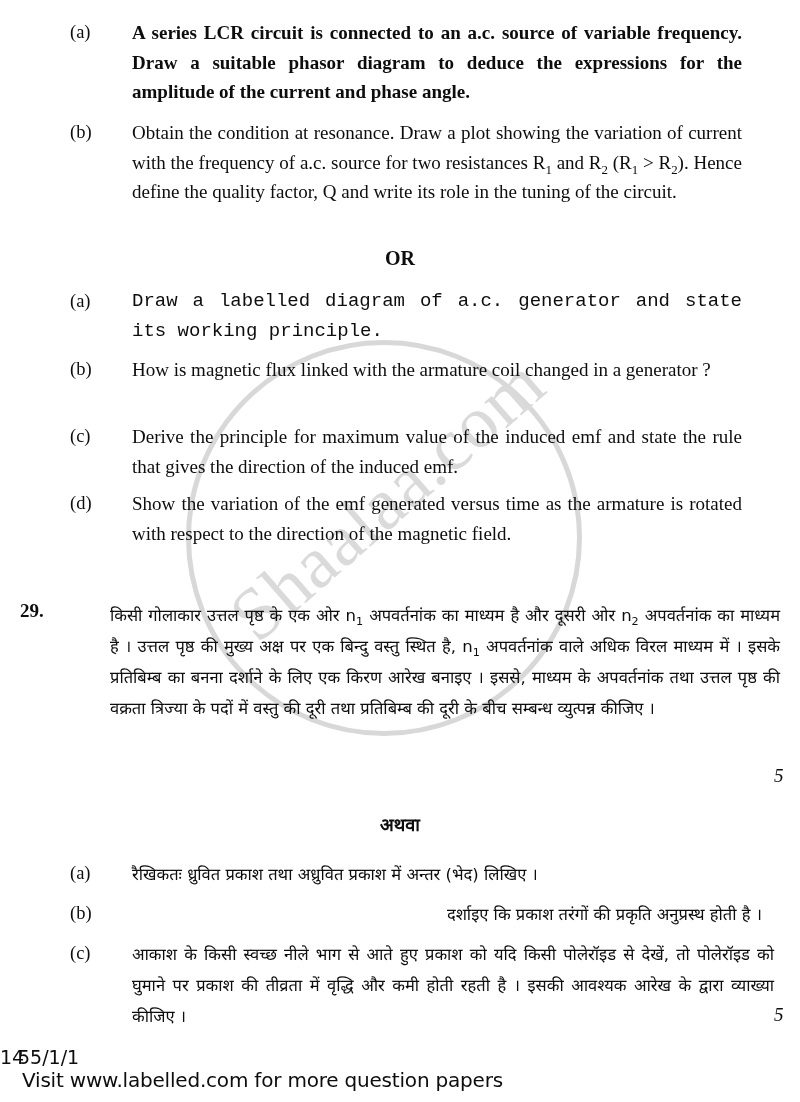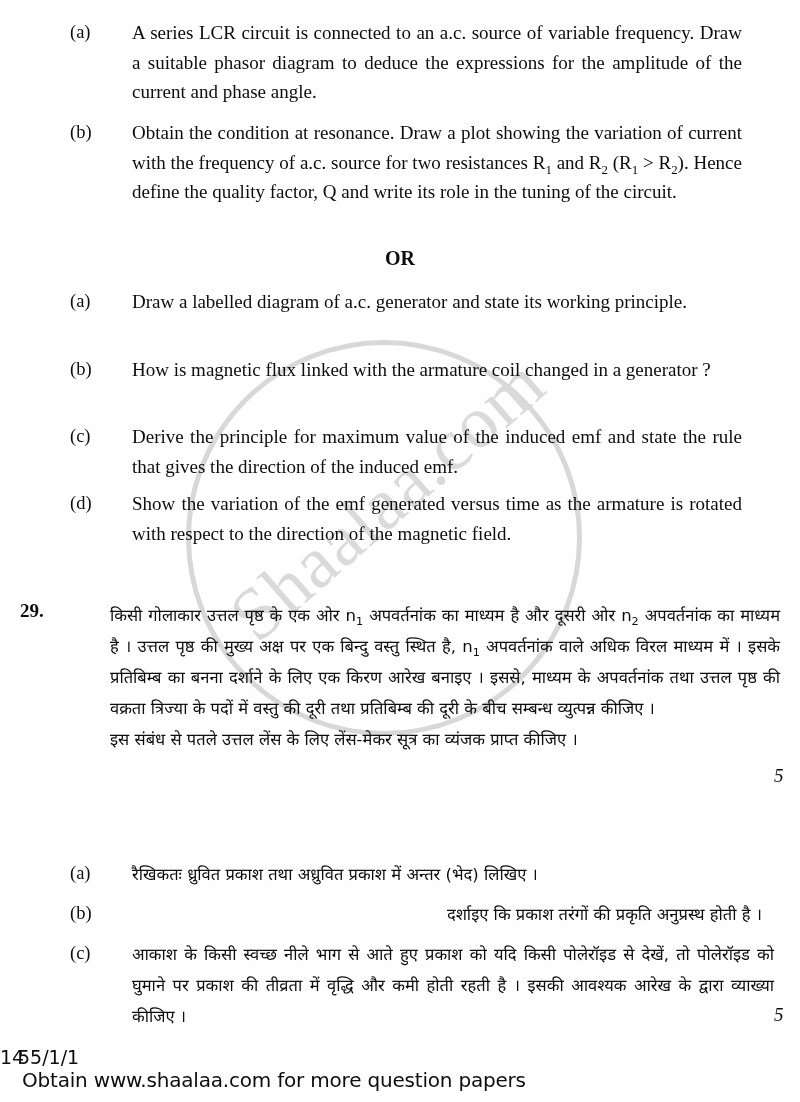--- a/index.html
+++ b/index.html
@@ -154,33 +154,33 @@
 
 <div id="watermark">
   <div class="wm-ring"></div>
   <div class="wm-text">Shaalaa.com</div>
 </div>
 
 <div id="page">
 
   <div class="qrow" style="left:70px; top:18px; width:672px;">
     <div class="label">(a)</div>
-    <div class="body-en" style="width:610px;">A series LCR circuit is connected to an a.c. source of variable frequency. Draw a suitable phasor diagram to deduce the expressions for the amplitude of the current and phase angle.</div>
+    <div class="body-en" style="width:610px;font-weight:bold;">A series LCR circuit is connected to an a.c. source of variable frequency. Draw a suitable phasor diagram to deduce the expressions for the amplitude of the current and phase angle.</div>
   </div>
 
   <div class="qrow" style="left:70px; top:118px; width:672px;">
     <div class="label">(b)</div>
     <div class="body-en" style="width:610px;"><span>Obtain the condition at resonance. Draw a plot showing the variation of current with the frequency of a.c. source for two resistances R</span><sub>1</sub><span> and R</span><sub>2</sub><span> (R</span><sub>1</sub><span> &gt; R</span><sub>2</sub><span>). Hence define the quality factor, Q and write its role in the tuning of the circuit.</span></div>
   </div>
 
   <div class="center-head" id="or-heading">OR</div>
 
   <div class="qrow" style="left:70px; top:287px; width:672px;">
     <div class="label">(a)</div>
-    <div class="body-en" style="width:610px;">Draw a labelled diagram of a.c. generator and state its working principle.</div>
+    <div class="body-en" style="width:610px;font-family:Liberation Mono, monospace;">Draw a labelled diagram of a.c. generator and state its working principle.</div>
   </div>
 
   <div class="qrow" style="left:70px; top:355px; width:672px;">
     <div class="label">(b)</div>
     <div class="body-en" style="width:610px;">How is magnetic flux linked with the armature coil changed in a generator ?</div>
   </div>
 
   <div class="qrow" style="left:70px; top:422px; width:672px;">
     <div class="label">(c)</div>
     <div class="body-en" style="width:610px;">Derive the principle for maximum value of the induced emf and state the rule that gives the direction of the induced emf.</div>
@@ -188,26 +188,26 @@
 
   <div class="qrow" style="left:70px; top:489px; width:672px;">
     <div class="label">(d)</div>
     <div class="body-en" style="width:610px;">Show the variation of the emf generated versus time as the armature is rotated with respect to the direction of the magnetic field.</div>
   </div>
 
   <div class="qrow" style="left:20px; top:600px; width:760px;gap:40px;">
     <div class="qnum">29.</div>
     <div style="width:710px;">
       <div class="body-hi"><span>किसी गोलाकार उत्तल पृष्ठ के एक ओर n</span><sub>1</sub><span> अपवर्तनांक का माध्यम है और दूसरी ओर n</span><sub>2</sub><span> अपवर्तनांक का माध्यम है । उत्तल पृष्ठ की मुख्य अक्ष पर एक बिन्दु वस्तु स्थित है, n</span><sub>1</sub><span> अपवर्तनांक वाले अधिक विरल माध्यम में । इसके प्रतिबिम्ब का बनना दर्शाने के लिए एक किरण आरेख बनाइए । इससे, माध्यम के अपवर्तनांक तथा उत्तल पृष्ठ की वक्रता त्रिज्या के पदों में वस्तु की दूरी तथा प्रतिबिम्ब की दूरी के बीच सम्बन्ध व्युत्पन्न कीजिए ।</span></div>
-      <div class="body-hi left">इस संबंध से पतले उत्तल लेंस के लिए लेंस-मेकर सूत्र का व्यंजक प्राप्त कीजिए ।</div>
     </div>
   </div>
 
   <div class="mark" style="left:774px; top:765px;">5</div>
 
+  <div class="center-head" id="athava-heading">अथवा</div>
 
   <div class="qrow" style="left:70px; top:859px; width:700px;">
     <div class="label">(a)</div>
     <div class="body-hi left" style="width:630px;">रैखिकतः ध्रुवित प्रकाश तथा अध्रुवित प्रकाश में अन्तर (भेद) लिखिए ।</div>
   </div>
 
   <div class="qrow" style="left:70px; top:899px; width:700px;">
     <div class="label">(b)</div>
     <div class="body-hi left" style="width:630px;text-align:right;">दर्शाइए कि प्रकाश तरंगों की प्रकृति अनुप्रस्थ होती है ।</div>
   </div>
@@ -216,13 +216,13 @@
     <div class="label">(c)</div>
     <div class="body-hi" style="width:642px;">आकाश के किसी स्वच्छ नीले भाग से आते हुए प्रकाश को  यदि किसी पोलेरॉइड से देखें, तो पोलेरॉइड को घुमाने पर प्रकाश की तीव्रता में वृद्धि और कमी होती रहती है । इसकी आवश्यक आरेख के द्वारा व्याख्या कीजिए ।</div>
   </div>
 
   <div class="mark" style="left:774px; top:1004px;">5</div>
 
 </div>
 
 <div id="footer-code">55/1/1</div>
 <div id="footer-page">14</div>
-<div id="footer-banner">Obtain www.shaalaa.com for more question papers</div>
+<div id="footer-banner">Visit www.labelled.com for more question papers</div>
 
 </body></html>

